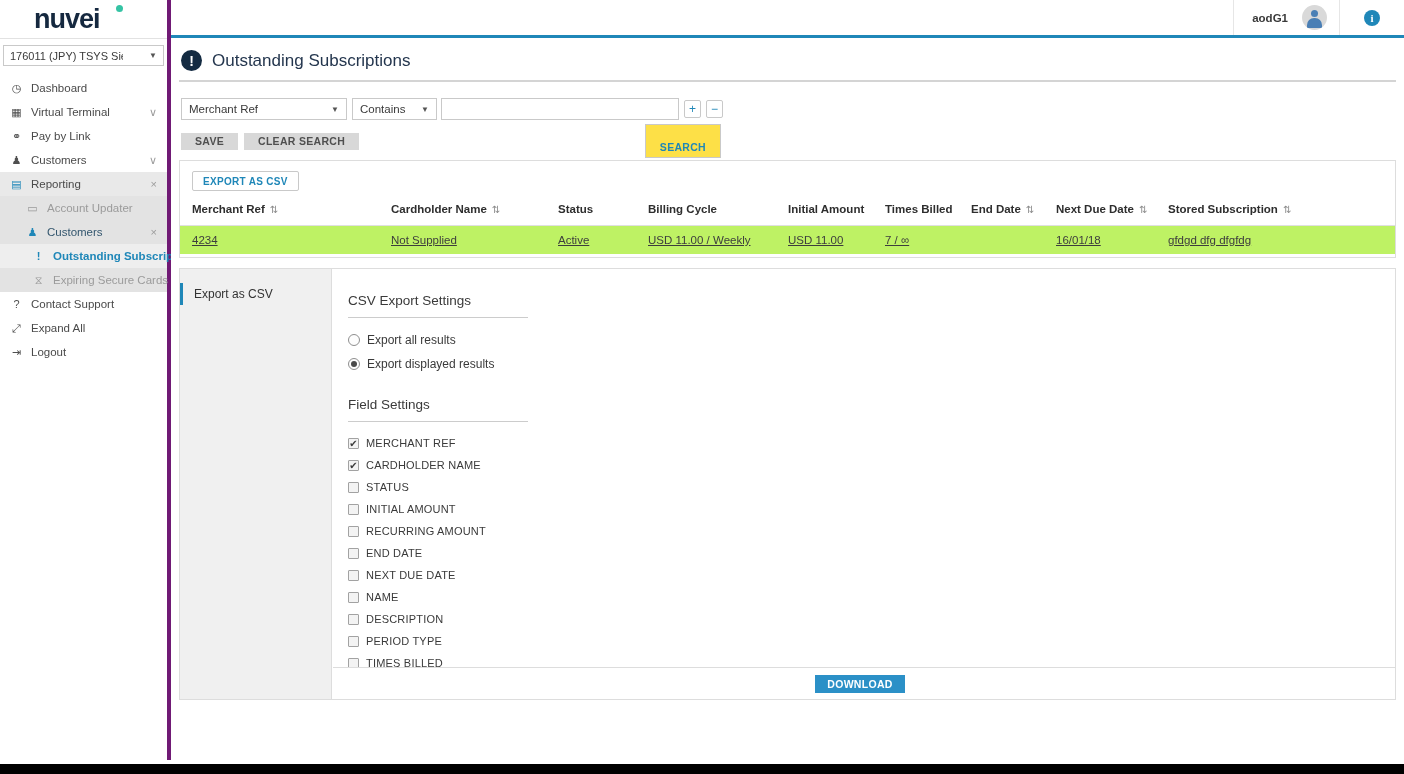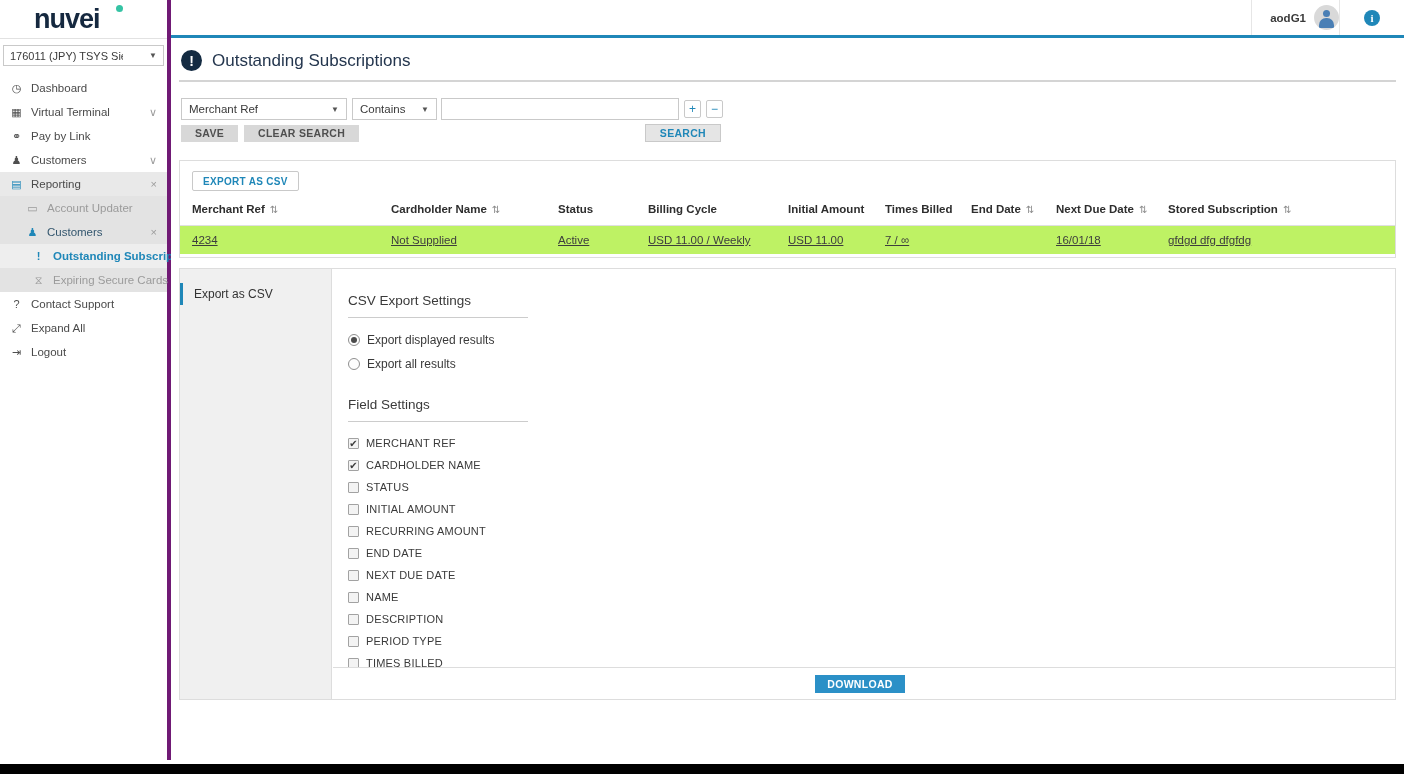--- a/index.html
+++ b/index.html
@@ -29,21 +29,21 @@
   .nav-item.open { background:#e9e9e9; }
   .nav-item.sub  { background:#e3e3e3; }
   .nav-item.muted, .nav-item.muted .nav-icon { color:#9b9b9b; }
   .nav-item.active { background:#eeeeee; }
   .nav-item.active .nav-label, .nav-item.active .nav-icon { color:#1f87b8; font-weight:bold; }
   .nav-item.subopen .nav-label { color:#33566e; }
 
   
   .main { position:absolute; left:171px; top:0; width:1233px; height:764px; background:#fff; }
   .topbar { height:38px; border-bottom:3px solid #1f87b8; display:flex; align-items:stretch; justify-content:flex-end; background:#fff; }
-  .user-chip { display:flex; align-items:center; gap:8px; padding:0 0 0 18px; border-left:1px solid #e6e6e6; border-right:1px solid #e6e6e6; cursor:pointer; }
+  .user-chip { display:flex; align-items:center; gap:14px; padding:0 12px 0 18px; border-left:1px solid #e6e6e6; border-right:1px solid #e6e6e6; cursor:pointer; }
   .user-name { font-size:11.5px; font-weight:bold; color:#3a3a3a; }
   .avatar { width:25px; height:25px; border-radius:50%; background:#d9d9d9; position:relative; overflow:hidden; }
   .avatar .head { position:absolute; left:9px; top:5px; width:7px; height:7px; border-radius:50%; background:#4a7fb5; }
   .avatar .body { position:absolute; left:5px; top:13px; width:15px; height:10px; border-radius:7px 7px 0 0; background:#4a7fb5; }
   .info-wrap { display:flex; align-items:center; padding:0 24px; cursor:pointer; }
   .info-icon { width:16px; height:16px; border-radius:50%; background:#1f87b8; color:#fff; font-size:11px; font-weight:bold; font-family:"Liberation Serif", serif; display:flex; align-items:center; justify-content:center; }
 
   
   .title-row { display:flex; align-items:center; gap:10px; padding:12px 0 0 10px; }
   .title-icon { width:21px; height:21px; border-radius:50%; background:#142b42; color:#fff; font-size:14px; font-weight:bold; display:flex; align-items:center; justify-content:center; flex:none; }
@@ -55,21 +55,21 @@
   .frow1 { display:flex; align-items:center; }
   .ctl-select { height:22px; border:1px solid #c9c9c9; background:#fff; display:flex; align-items:center; padding:0 7px; font-size:11.5px; color:#3a3a3a; cursor:pointer; }
   .ctl-select .caret { font-size:8px; color:#555; margin-left:auto; }
   .sel-field { width:166px; }
   .sel-op { width:85px; margin-left:5px; }
   .filter-input { width:238px; height:22px; border:1px solid #c9c9c9; margin-left:4px; font-size:11.5px; padding:0 6px; outline:none; }
   .pm-btn { width:17px; height:18px; margin-left:5px; border:1px solid #c9c9c9; background:#fff; color:#1f87b8; font-size:12px; line-height:15px; text-align:center; border-radius:2px; cursor:pointer; }
   .frow2 { display:flex; align-items:center; width:540px; margin-top:4px; }
   .gray-btn { height:17px; background:#d8d8d8; border:none; color:#4f4f4f; font-size:10.5px; font-weight:bold; letter-spacing:0.3px; cursor:pointer; font-family:inherit; padding:0 14px; }
   .btn-clear { margin-left:6px; }
-  .search-btn { margin-left:auto; height:18px; background:#e5e5e5; border:1px solid #c9c9c9; color:#1f87b8; font-size:10.5px; font-weight:bold; letter-spacing:0.3px; padding:0 14px; cursor:pointer; font-family:inherit; }
+  .search-btn { margin-left:auto; height:18px; background:#fde047; border:1px solid #c9c9c9; color:#1f87b8; font-size:10.5px; font-weight:bold; letter-spacing:0.3px; padding:16px 14px; cursor:pointer; font-family:inherit; }
 
   
   .table-panel { position:absolute; left:8px; right:8px; top:160px; height:98px; border:1px solid #ddd; background:#fff; }
   .export-csv-btn { margin:10px 0 0 12px; height:20px; background:#fff; border:1px solid #c9c9c9; color:#1f87b8; font-size:10px; font-weight:bold; letter-spacing:0.3px; padding:0 10px; cursor:pointer; font-family:inherit; border-radius:2px; }
   .grid-row { display:grid; grid-template-columns:199px 167px 90px 140px 97px 86px 85px 112px auto; padding-left:12px; align-items:center; }
   .thead { height:33px; border-bottom:1px solid #e0e0e0; margin-top:2px; }
   .th { font-size:11.5px; font-weight:bold; color:#2e2e2e; white-space:nowrap; }
   .th .sort { font-size:10px; color:#8a8a8a; margin-left:5px; font-weight:normal; cursor:pointer; }
   .trow { height:28px; background:#bef264; font-size:11.5px; color:#3d3d3d; cursor:pointer;text-decoration:underline; }
   .td { white-space:nowrap; }
@@ -234,26 +234,26 @@
     <div class="export-panel">
       <div class="ep-left">
         <div class="ep-tab">
           <span>Export as CSV</span>
         </div>
       </div>
       <div class="ep-content">
         <div class="ep-heading">CSV Export Settings</div>
         <div class="radio-group" id="radio-group">
             <div class="radio-row">
+              <span class="radio"></span>
+              <span class="radio-label">Export all results</span>
+            </div>
+            <div class="radio-row">
               <span class="radio sel"></span>
               <span class="radio-label">Export displayed results</span>
-            </div>
-            <div class="radio-row">
-              <span class="radio"></span>
-              <span class="radio-label">Export all results</span>
             </div>
           </div>
         <div class="ep-heading">Field Settings</div>
         <div class="check-group" id="check-group">
             <div class="check-row">
               <span class="checkbox">✔</span>
               <span class="check-label">MERCHANT REF</span>
             </div>
             <div class="check-row">
               <span class="checkbox">✔</span>

